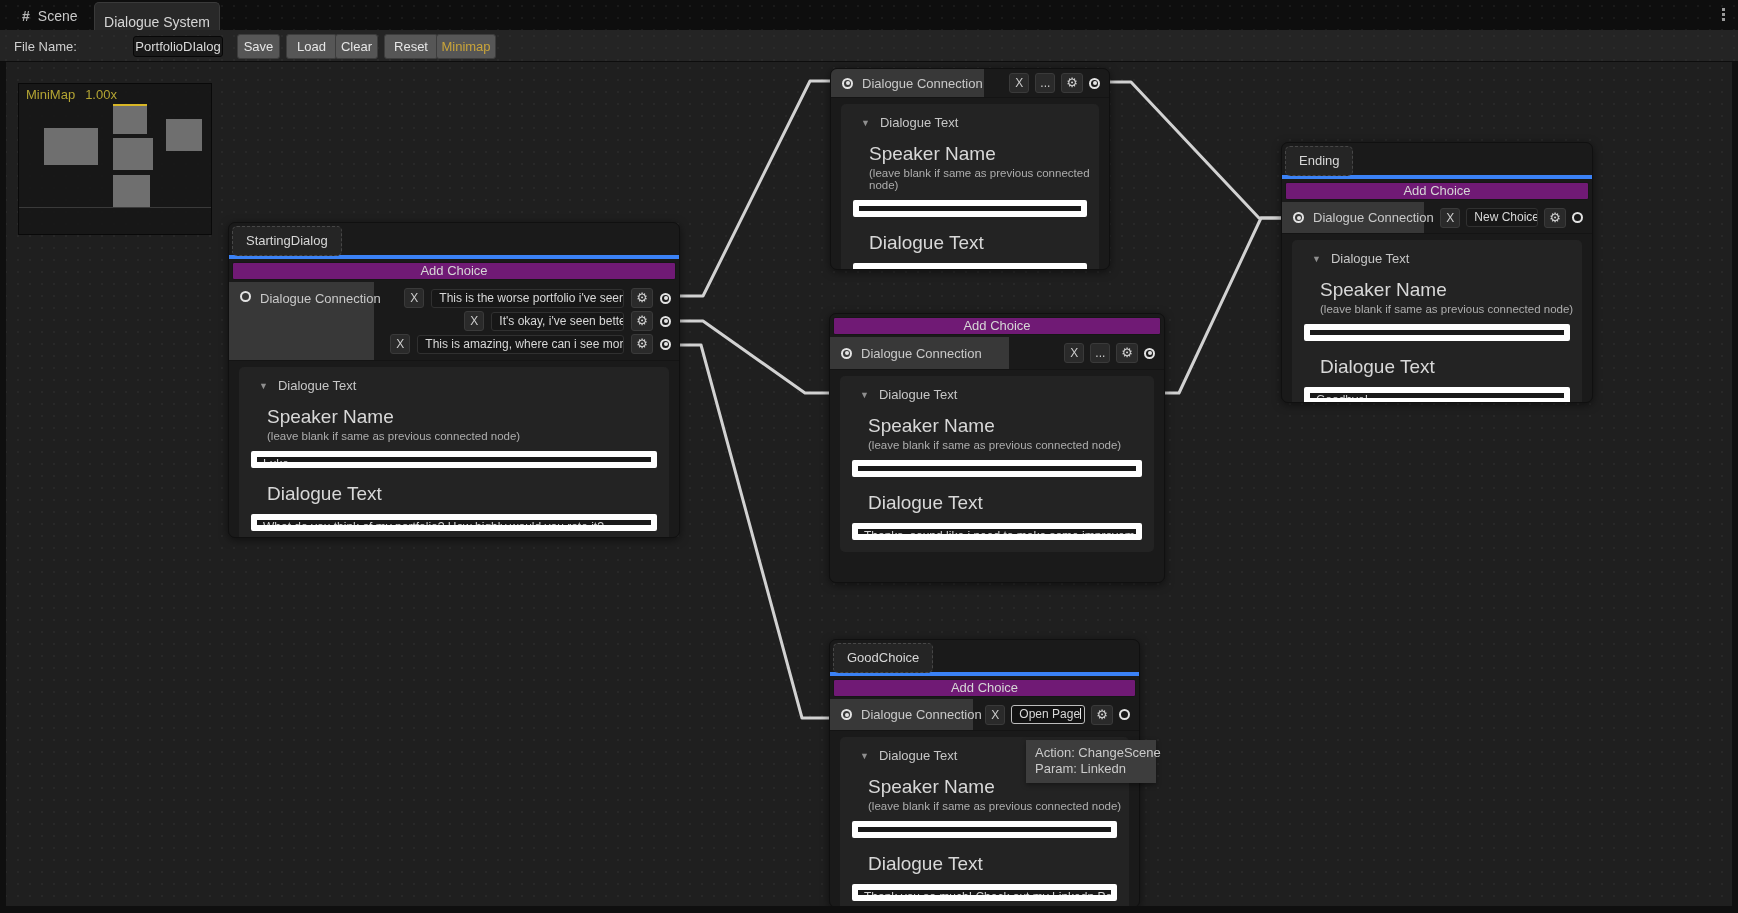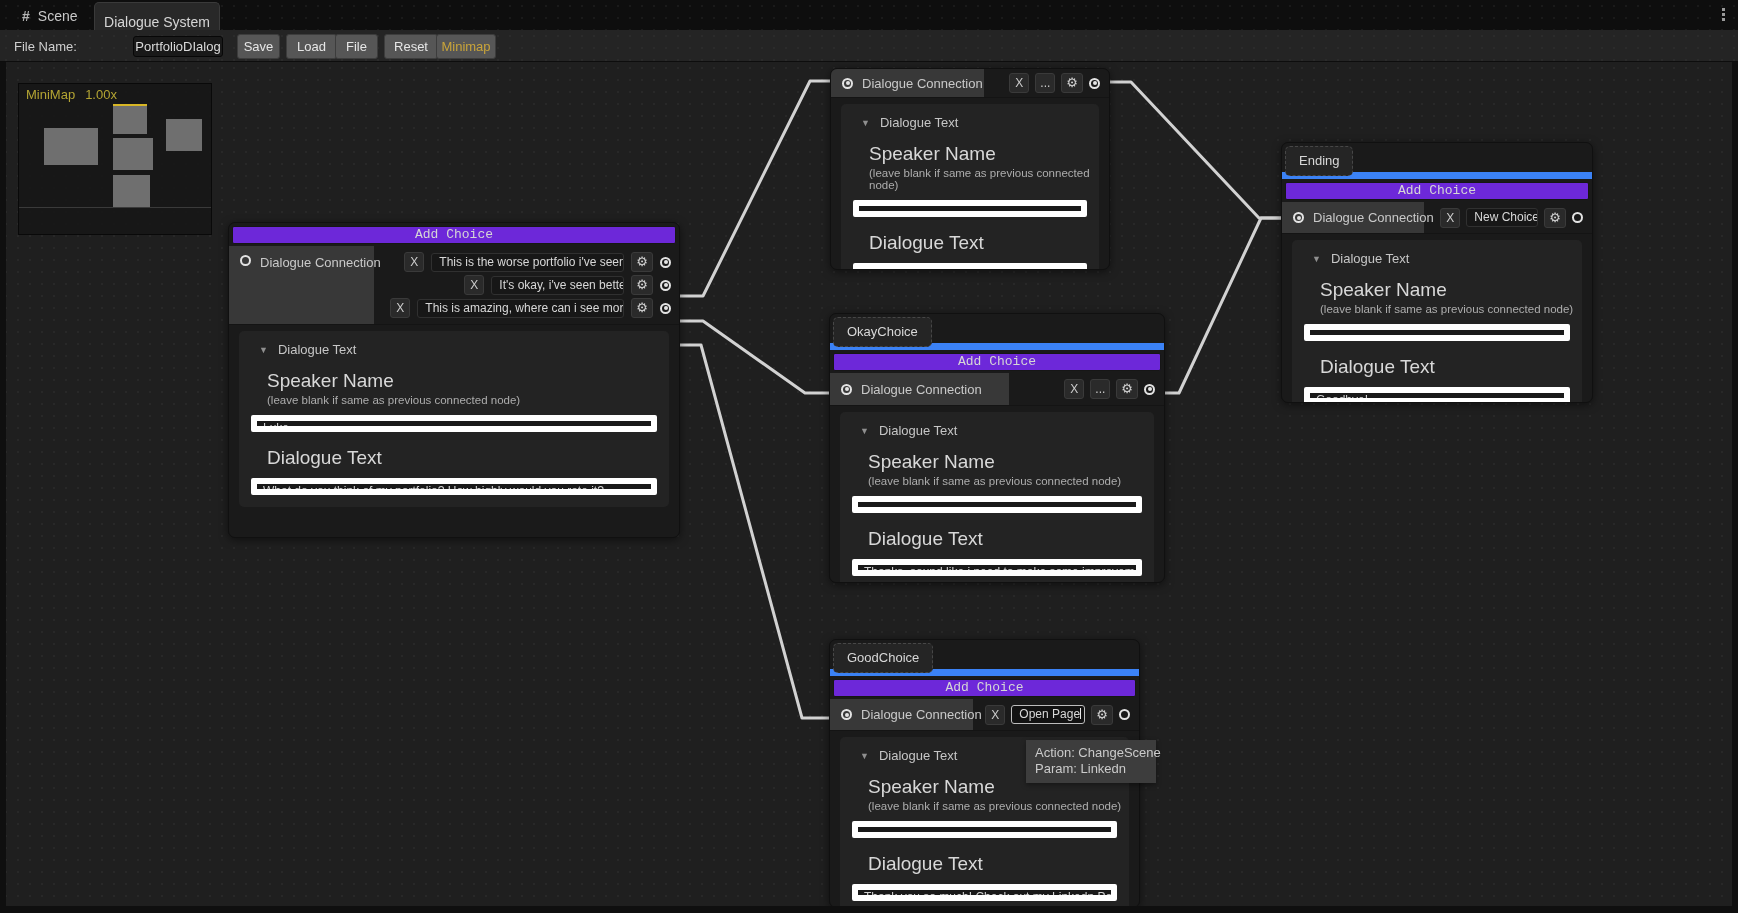--- a/index.html
+++ b/index.html
@@ -86,30 +86,30 @@
   .mm-rect.selected { border-top:2px solid #d8b625; }
   .mm-viewline { position:absolute; left:0; top:123px; width:100%; height:1px; background:#3a3a3a; }
 
   
   .node {
     position:absolute; background:#1a1a1a;
     border:1px solid #101010; border-radius:7px;
     box-shadow:0 2px 8px rgba(0,0,0,.5);
     z-index:5; overflow:hidden;
   }
-  .title-row { position:relative; height:36px; border-bottom:7px solid #3b82f6; }
+  .title-row { position:relative; height:36px; border-bottom:4px solid #3b82f6; }
   .title-tab {
     position:absolute; left:3px; top:3px; height:30px; padding:0 13px;
     background:#252525; border:1px dashed #474747; border-radius:5px;
     font-size:13px; color:#d8d8d8; line-height:28px; white-space:nowrap;
   }
   .add-choice {
     margin:3px 3px 2px 3px; height:18px;
-    background:#6d28d9; border:1px solid #161616; border-radius:2px;
-    color:#d6d6d6; font-size:13px; text-align:center; line-height:16px;font-family:Liberation Mono, monospace;
+    background:#701a75; border:1px solid #161616; border-radius:2px;
+    color:#d6d6d6; font-size:13px; text-align:center; line-height:16px;
   }
   .port-row { position:relative; display:flex; align-items:center; border-bottom:1px solid #141414; }
   .input-cell {
     align-self:stretch; display:flex; align-items:center; gap:9px;
     padding:0 11px; background:#383838; flex:0 0 auto;
   }
   .input-cell.top-align { align-items:flex-start; padding-top:9px; }
   .port {
     width:11px; height:11px; border:2px solid #e3e3e3; border-radius:50%;
     flex:0 0 auto; position:relative; background:transparent;
@@ -181,20 +181,23 @@
   </div>
   <div class="mm-rect" style="left:25px;top:44px;width:54px;height:37px;"></div>
   <div class="mm-rect selected" style="left:94px;top:20px;width:34px;height:30px;"></div>
   <div class="mm-rect" style="left:94px;top:54px;width:40px;height:32px;"></div>
   <div class="mm-rect" style="left:94px;top:91px;width:37px;height:33px;"></div>
   <div class="mm-rect" style="left:147px;top:35px;width:36px;height:32px;"></div>
   <div class="mm-viewline"></div>
 </div>
 
 <div class="node" style="left:228px;top:222px;width:452px;height:316px;">
+  <div class="title-row">
+    <div class="title-tab">StartingDialog</div>
+  </div>
   <div class="add-choice">Add Choice</div>
   <div class="port-row" style="height:79px;">
     <div class="input-cell top-align" style="width:145px;">
       <span class="port"></span>
       <span class="port-label">Dialogue Connection</span>
     </div>
     <div class="choices-col">
       <div class="choice-row">
         <div class="mini-btn">X</div>
         <div class="choice-field" style="width:193px;">This is the worse portfolio i've seen</div>
@@ -256,23 +259,20 @@
     </div>
     <div class="heading">Speaker Name</div>
     <div class="hint">(leave blank if same as previous connected node)</div>
     <div class="field"></div>
     <div class="heading h2">Dialogue Text</div>
     <div class="field">Awwh, i'll try to work better on it!</div>
   </div>
 </div>
 
 <div class="node" style="left:829px;top:313px;width:336px;height:270px;">
-  <div class="title-row">
-    <div class="title-tab">OkayChoice</div>
-  </div>
   <div class="add-choice">Add Choice</div>
   <div class="port-row" style="height:33px;">
     <div class="input-cell" style="width:179px;">
       <span class="port connected"></span>
       <span class="port-label">Dialogue Connection</span>
     </div>
     <div class="row-actions">
       <div class="mini-btn">X</div>
       <div class="mini-btn">...</div>
       <div class="mini-btn">
@@ -376,20 +376,20 @@
       <i></i>
       <i></i>
     </div>
 </div>
 
 <div class="toolbar">
   <div class="fn-label">File Name:</div>
   <div class="fn-field">PortfolioDIalog</div>
   <div class="tb-btn" style="left:237px;width:43px;">Save</div>
   <div class="tb-btn" style="left:286px;width:51px;">Load</div>
-  <div class="tb-btn" style="left:335px;width:43px;">File</div>
+  <div class="tb-btn" style="left:335px;width:43px;">Clear</div>
   <div class="tb-btn" style="left:384px;width:54px;">Reset</div>
   <div class="tb-btn toggled" style="left:436px;width:60px;">Minimap</div>
 </div>
 
 <div class="frame-b"></div>
 <div class="frame-l"></div>
 <div class="frame-r"></div>
 
 </body></html>

